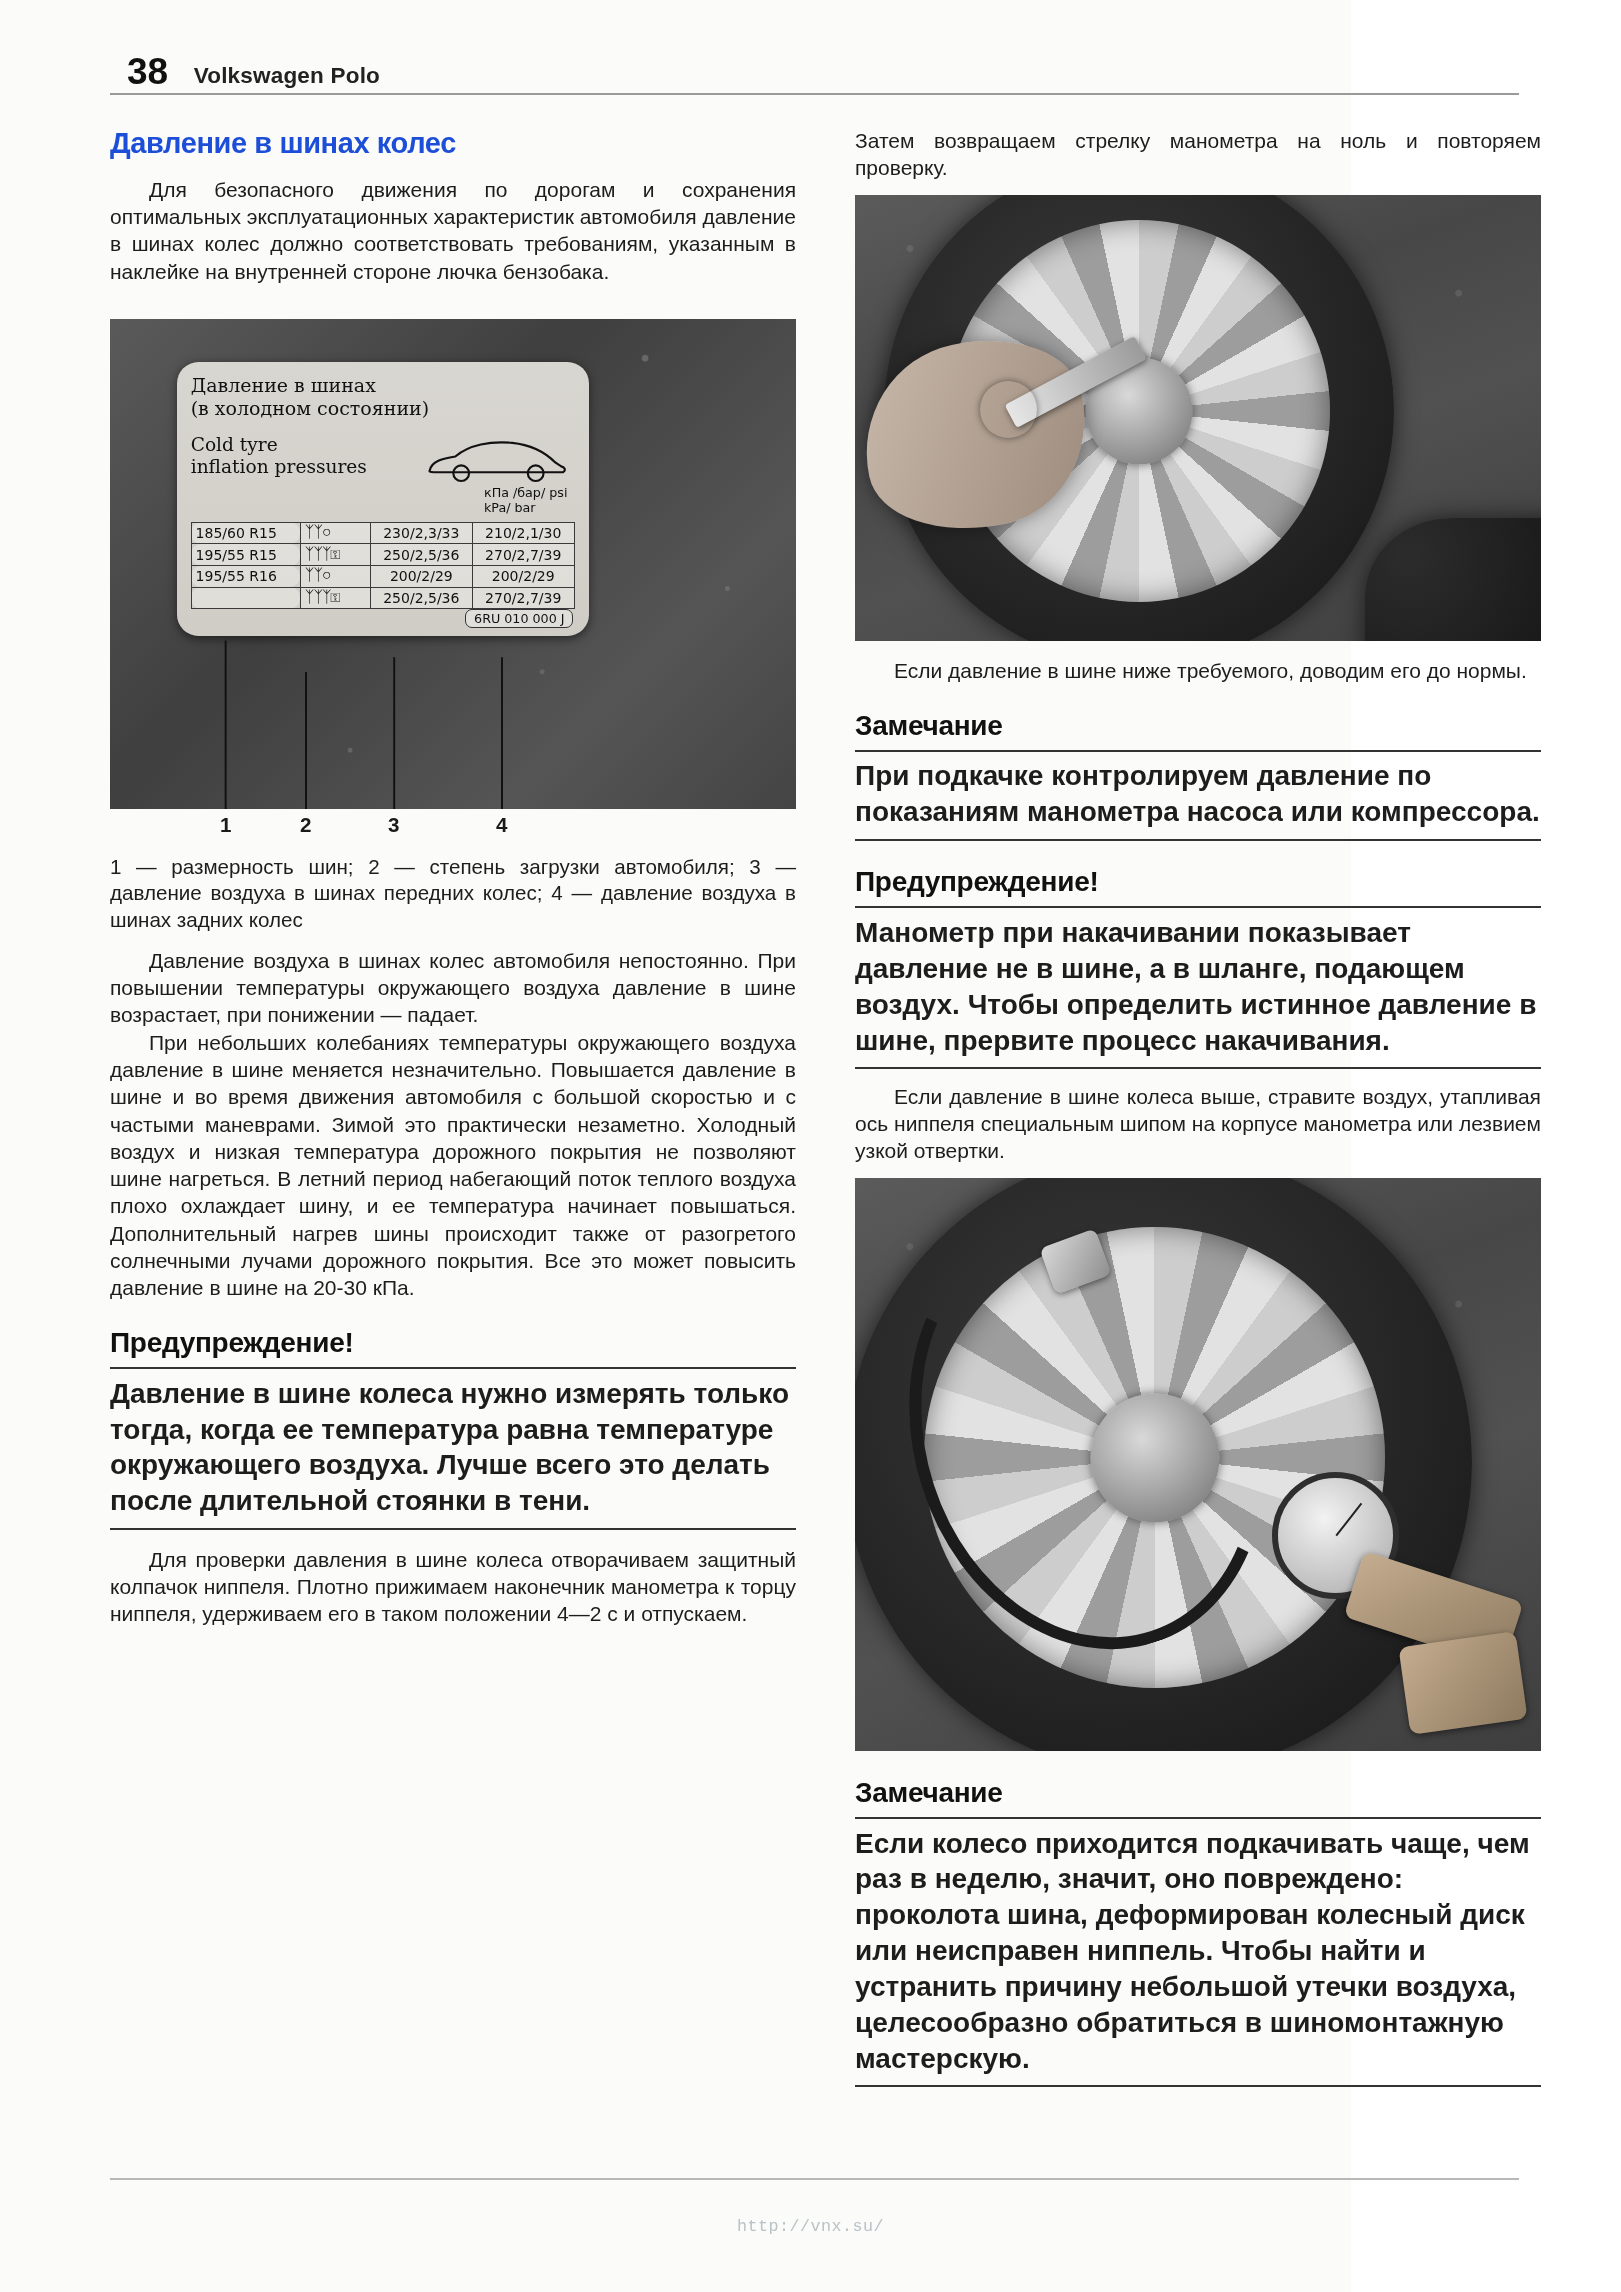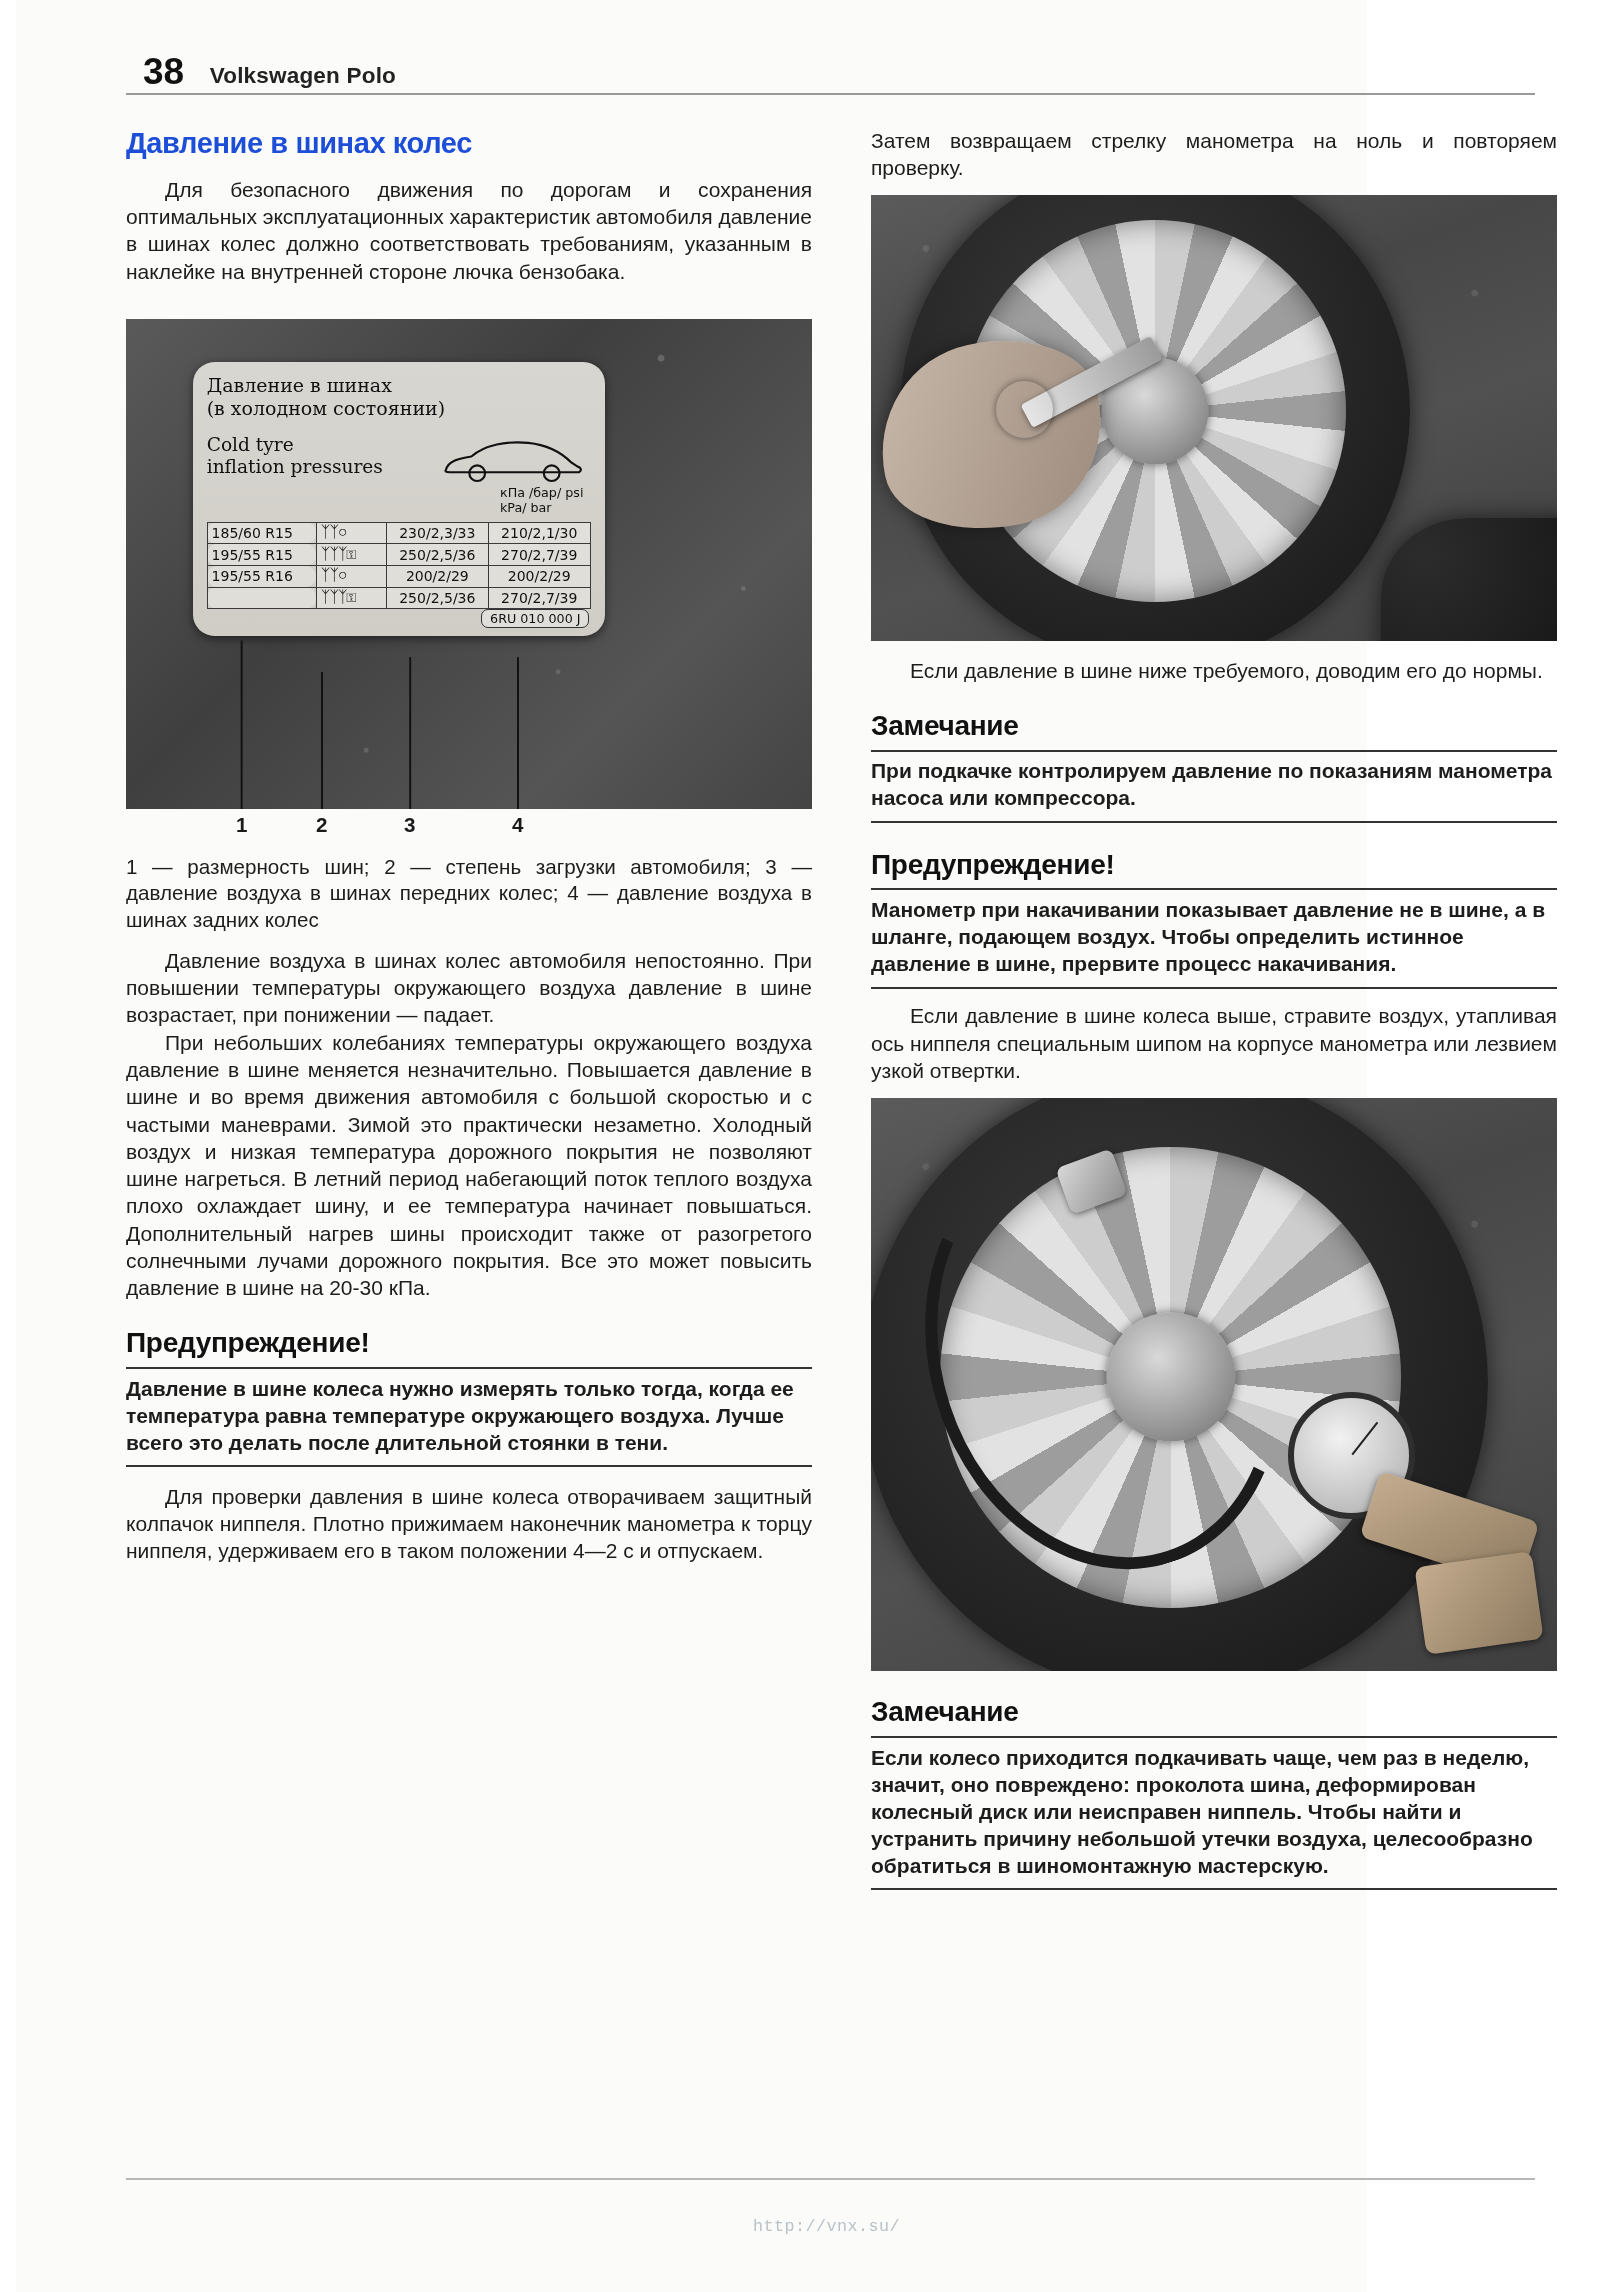--- a/index.html
+++ b/index.html
@@ -10,21 +10,21 @@
   body {
     width: 1621px;
     height: 2293px;
     font-family: "Liberation Sans", sans-serif;
     color: #1a1a1a;
     position: relative;
     overflow: hidden;
   }
   .page {
     position: absolute;
-    left: 16px; top: 0;
+    left: 0; top: 0;
     width: 1351px;
     height: 2293px;
     background: #fbfbfa;
   }
   
   .header {
     position: absolute;
     left: 127px;
     top: 39px;
     width: 1392px;
@@ -110,21 +110,21 @@
   p + p { margin-top: 0px; }
 
   .note-block {
     border-top: 2.5px solid #333;
     border-bottom: 2.5px solid #333;
     padding: 6.9px 0 8.8px 0;
     margin-top: 2px;
   }
   .note-block p {
     font-weight: bold;
-    font-size: 21px;
+    font-size: 28px;
     line-height: 1.28;
     text-align: left;
   }
 
   .caption {
     font-size: 20.6px;
     line-height: 1.28;
     margin-top: 15.7px;
     text-align: justify;
   }

